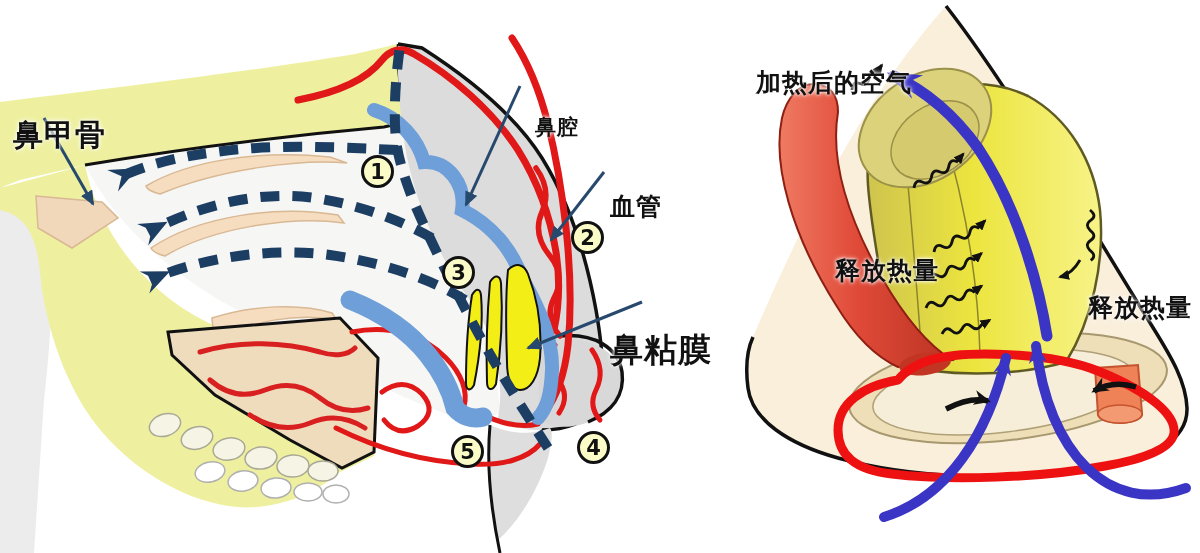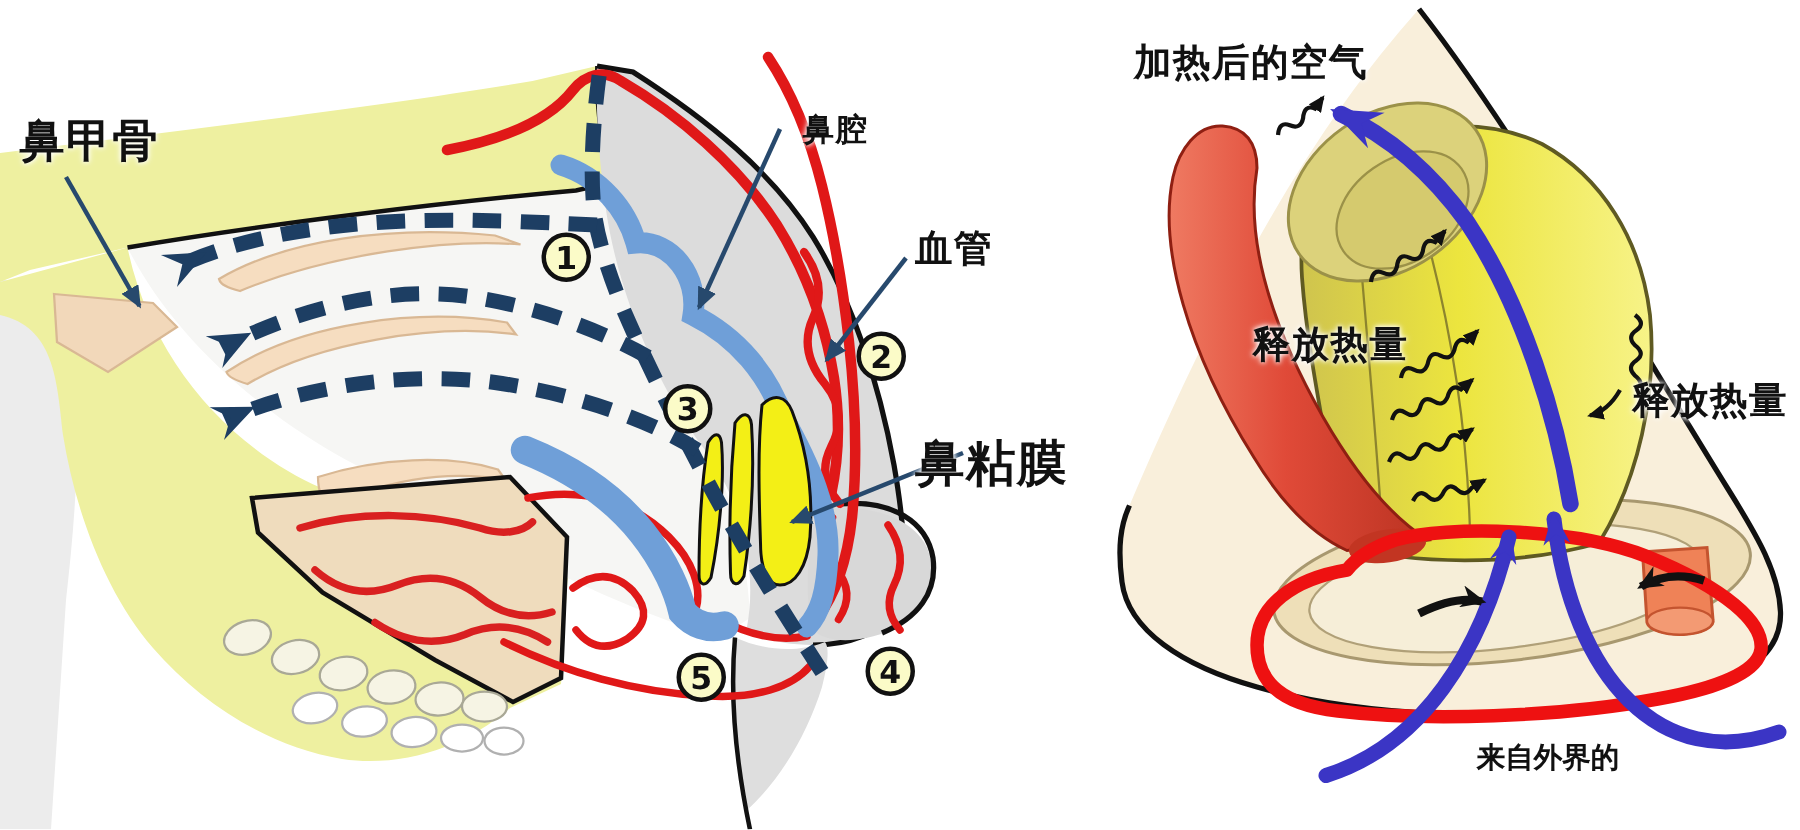--- a/index.html
+++ b/index.html
@@ -1,20 +1,20 @@
 <!DOCTYPE html>
 <html><head>
 <meta charset="utf-8">
 <style>
   html,body{margin:0;padding:0;background:#fff;}
   .stage{position:relative;width:1200px;height:553px;background:#fff;overflow:hidden;
          font-family:"DejaVu Sans","Liberation Sans",sans-serif;}
   .stage svg{position:absolute;left:0;top:0;}
   .lbl{position:absolute;font-weight:700;color:#111;white-space:nowrap;
-       text-shadow:0 0 3px #fff,0 0 5px #fff;letter-spacing:1px;}
+       text-shadow:0 0 3px #fff,0 0 5px #fff;letter-spacing:1px;margin-top:41px;}
   .marker{position:absolute;width:33px;height:33px;border:3px solid #111;border-radius:50%;
           background:#fbfbc8;color:#111;font-size:21px;font-weight:600;
           display:flex;align-items:center;justify-content:center;box-sizing:border-box;}
   .incoming{position:absolute;left:952px;top:490px;width:160px;text-align:center;
             font-weight:700;font-size:19px;color:#111;line-height:31px;
             text-shadow:0 0 3px #fff;}
 </style>
 </head>
 <body>
 
@@ -239,16 +239,15 @@
 <div class="marker" style="left:361px;top:155px;">1</div>
 <div class="marker" style="left:571px;top:221px;">2</div>
 <div class="marker" style="left:442px;top:256px;">3</div>
 <div class="marker" style="left:577px;top:431px;">4</div>
 <div class="marker" style="left:451px;top:435px;">5</div>
 
 <div class="lbl" style="left:756px;top:25px;font-size:25px;">加热后的空气</div>
 <div class="lbl" style="left:835px;top:213px;font-size:25px;">释放热量</div>
 <div class="lbl" style="left:1088px;top:250px;font-size:25px;">释放热量</div>
 <div class="incoming">
-  <div>来自外界的</div>
 </div>
 
 </div>
 
 </body></html>

